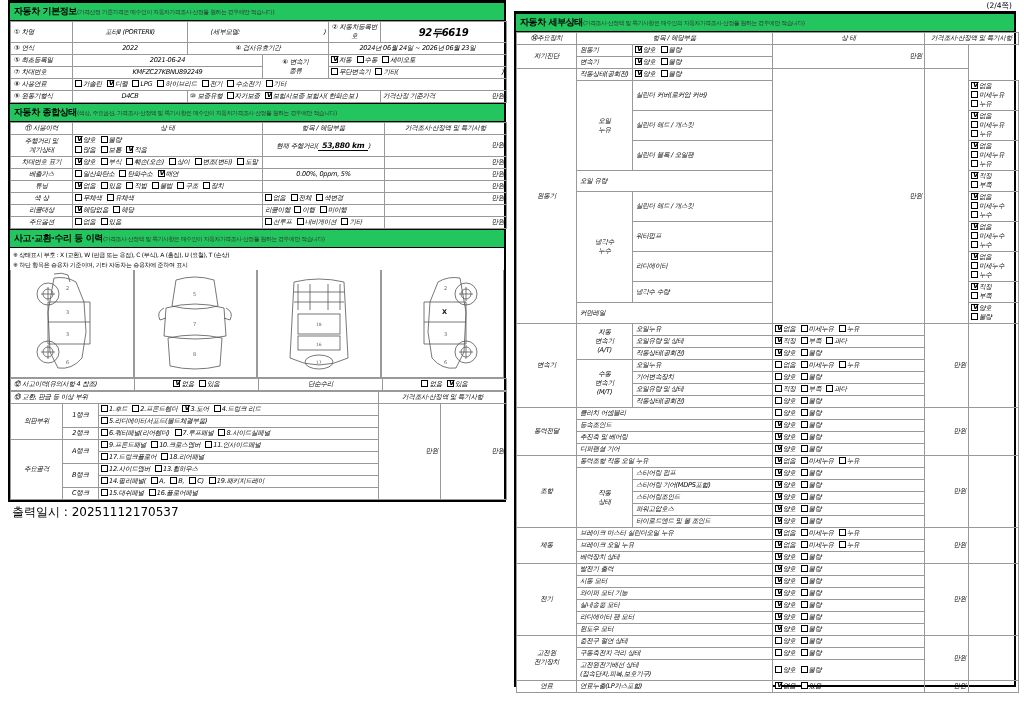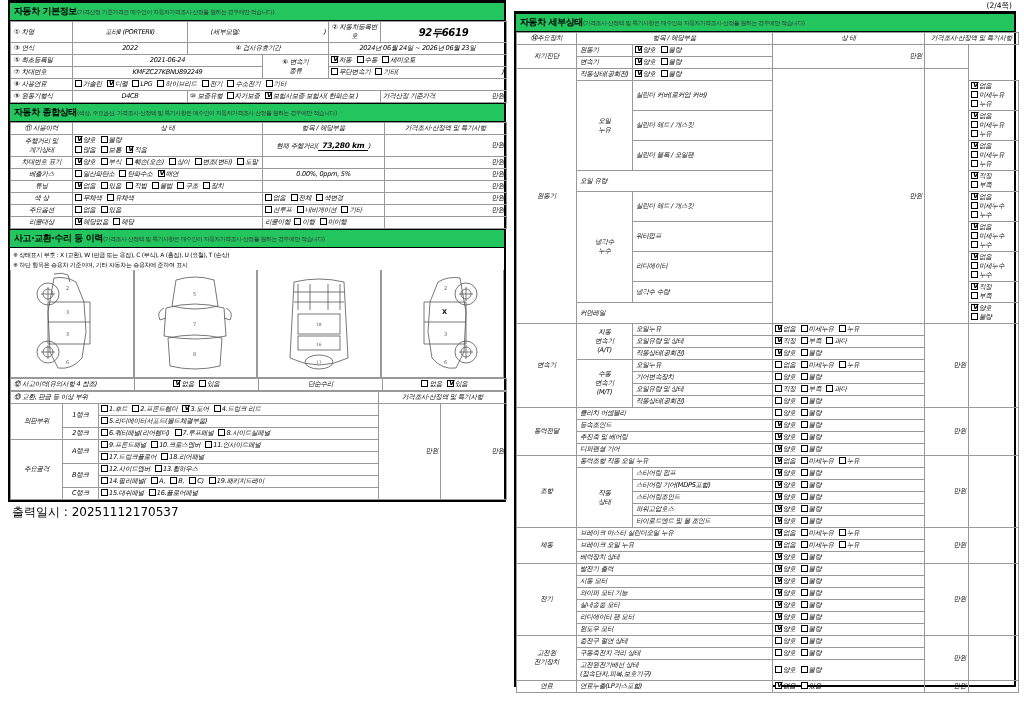--- a/index.html
+++ b/index.html
@@ -234,21 +234,21 @@
         </tr>
         </tbody>
           <tbody id="overall-rows">
             <tr>
               <td class="lbl" style="height:22px">
                 <div>주행거리 및</div>
                 <div>계기상태</div>
               </td>
               <td><span class="opt"><span class="cb on"></span><span>양호</span></span><span class="opt"><span class="cb"></span><span>불량</span></span><div style="margin-top:1px"><span class="opt"><span class="cb"></span><span>많음</span></span><span class="opt"><span class="cb"></span><span>보통</span></span><span class="opt"><span class="cb on"></span><span>적음</span></span></div></td>
               <td>
-                <div class="vcenter"><span>현재 주행거리(</span><span class="mileage">73,280 km</span><span>)</span></div>
+                <div class="vcenter"><span>현재 주행거리(</span><span class="mileage">53,880 km</span><span>)</span></div>
               </td>
               <td class="num">만원</td>
             </tr>
             <tr>
               <td class="lbl"><span>차대번호 표기</span></td>
               <td><span class="opt"><span class="cb on"></span><span>양호</span></span><span class="opt"><span class="cb"></span><span>부식</span></span><span class="opt"><span class="cb"></span><span>훼손(오손)</span></span><span class="opt"><span class="cb"></span><span>상이</span></span><span class="opt"><span class="cb"></span><span>변조(변타)</span></span><span class="opt"><span class="cb"></span><span>도말</span></span></td>
               <td></td>
               <td class="num">만원</td>
             </tr>
             <tr>
@@ -265,30 +265,30 @@
               <td></td>
               <td class="num">만원</td>
             </tr>
             <tr>
               <td class="lbl"><span>색      상</span></td>
               <td><span class="opt"><span class="cb"></span><span>무채색</span></span><span class="opt"><span class="cb"></span><span>유채색</span></span></td>
               <td><span class="opt"><span class="cb"></span><span>없음</span></span><span class="opt"><span class="cb"></span><span>전체</span></span><span class="opt"><span class="cb"></span><span>색변경</span></span></td>
               <td class="num">만원</td>
             </tr>
             <tr>
+              <td class="lbl"><span>리콜대상</span></td>
+              <td><span class="opt"><span class="cb on"></span><span>해당없음</span></span><span class="opt"><span class="cb"></span><span>해당</span></span></td>
+              <td><span style="margin-right:4px">리콜이행</span><span class="opt"><span class="cb"></span><span>이행</span></span><span class="opt"><span class="cb"></span><span>미이행</span></span></td>
+              <td class="num"></td>
+            </tr>
+            <tr>
               <td class="lbl"><span>주요옵션</span></td>
               <td><span class="opt"><span class="cb"></span><span>없음</span></span><span class="opt"><span class="cb"></span><span>있음</span></span></td>
               <td><span class="opt"><span class="cb"></span><span>선루프</span></span><span class="opt"><span class="cb"></span><span>내비게이션</span></span><span class="opt"><span class="cb"></span><span>기타</span></span></td>
               <td class="num">만원</td>
-            </tr>
-            <tr>
-              <td class="lbl"><span>리콜대상</span></td>
-              <td><span class="opt"><span class="cb on"></span><span>해당없음</span></span><span class="opt"><span class="cb"></span><span>해당</span></span></td>
-              <td><span style="margin-right:4px">리콜이행</span><span class="opt"><span class="cb"></span><span>이행</span></span><span class="opt"><span class="cb"></span><span>미이행</span></span></td>
-              <td class="num"></td>
             </tr>
           </tbody>
       </table>
 
       <div class="secbar">
         <span class="t">사고·교환·수리 등 이력</span>
         <span class="n">(가격조사·산정액 및 특기사항은 매수인이 자동차가격조사·산정을 원하는 경우에만 적습니다)</span>
       </div>
 
       <div class="footnote">※ 상태표시 부호 : X (교환), W (판금 또는 용접), C (부식), A (흠집), U (요철), T (손상)</div>

